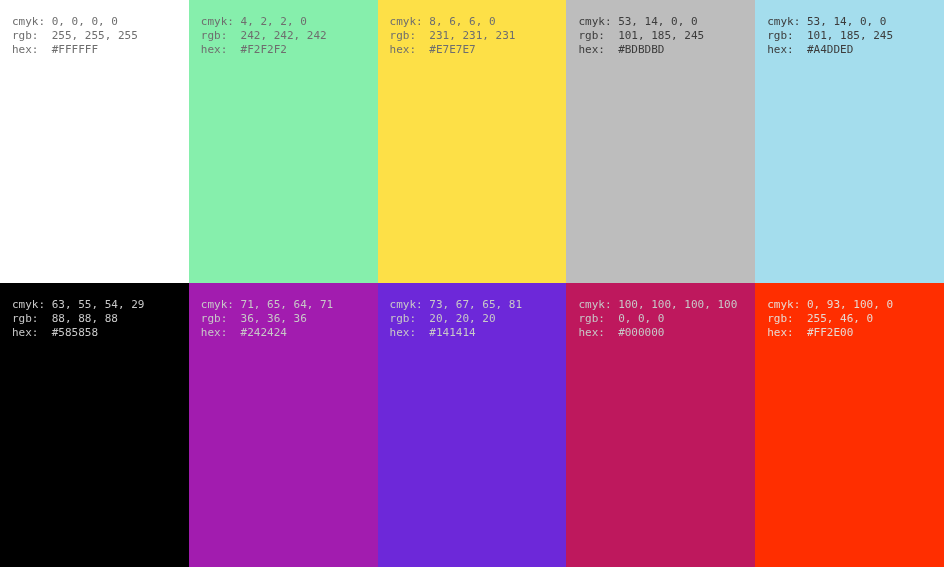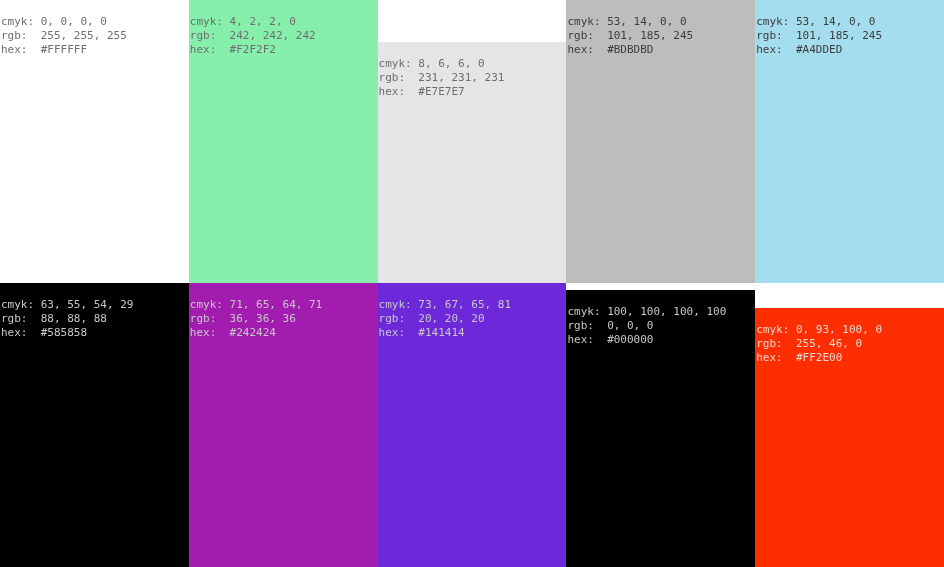--- a/index.html
+++ b/index.html
@@ -21,21 +21,21 @@
     width: 944px;
     height: 567px;
   }
   .swatch-cell {
     position: relative;
     overflow: hidden;
     box-sizing: border-box;
   }
   .swatch-info {
     position: absolute;
-    left: 1px;
+    left: 12px;
     top: 15px;
     font-family: "DejaVu Sans Mono", "Liberation Mono", monospace;
     font-size: 11px;
     line-height: 14px;
     white-space: pre;
     letter-spacing: 0px;
   }
   .swatch-line {
     display: block;
     white-space: pre;
@@ -51,37 +51,37 @@
 </head>
 <body>
 
 <div id="swatch-grid">
     <div class="swatch-cell" style="background: rgb(255, 255, 255);">
       <div class="swatch-info" style="color: rgb(110, 110, 110);"><span class="swatch-line"><span class="swatch-label">cmyk:</span><span class="swatch-value">0, 0, 0, 0</span></span><span class="swatch-line"><span class="swatch-label">rgb:</span><span class="swatch-value">255, 255, 255</span></span><span class="swatch-line"><span class="swatch-label">hex:</span><span class="swatch-value">#FFFFFF</span></span></div>
     </div>
     <div class="swatch-cell" style="background: #86efac;">
       <div class="swatch-info" style="color: rgb(110, 110, 110);"><span class="swatch-line"><span class="swatch-label">cmyk:</span><span class="swatch-value">4, 2, 2, 0</span></span><span class="swatch-line"><span class="swatch-label">rgb:</span><span class="swatch-value">242, 242, 242</span></span><span class="swatch-line"><span class="swatch-label">hex:</span><span class="swatch-value">#F2F2F2</span></span></div>
     </div>
-    <div class="swatch-cell" style="background: #e5e5e5; margin-top: 42px;">
+    <div class="swatch-cell" style="background: #fde047;">
       <div class="swatch-info" style="color: rgb(110, 110, 110);"><span class="swatch-line"><span class="swatch-label">cmyk:</span><span class="swatch-value">8, 6, 6, 0</span></span><span class="swatch-line"><span class="swatch-label">rgb:</span><span class="swatch-value">231, 231, 231</span></span><span class="swatch-line"><span class="swatch-label">hex:</span><span class="swatch-value">#E7E7E7</span></span></div>
     </div>
     <div class="swatch-cell" style="background: rgb(189, 189, 189);">
       <div class="swatch-info" style="color: rgb(60, 60, 60);"><span class="swatch-line"><span class="swatch-label">cmyk:</span><span class="swatch-value">53, 14, 0, 0</span></span><span class="swatch-line"><span class="swatch-label">rgb:</span><span class="swatch-value">101, 185, 245</span></span><span class="swatch-line"><span class="swatch-label">hex:</span><span class="swatch-value">#BDBDBD</span></span></div>
     </div>
     <div class="swatch-cell" style="background: rgb(164, 221, 237);">
       <div class="swatch-info" style="color: rgb(60, 60, 60);"><span class="swatch-line"><span class="swatch-label">cmyk:</span><span class="swatch-value">53, 14, 0, 0</span></span><span class="swatch-line"><span class="swatch-label">rgb:</span><span class="swatch-value">101, 185, 245</span></span><span class="swatch-line"><span class="swatch-label">hex:</span><span class="swatch-value">#A4DDED</span></span></div>
     </div>
     <div class="swatch-cell" style="background: #000000;">
       <div class="swatch-info" style="color: rgb(200, 200, 200);"><span class="swatch-line"><span class="swatch-label">cmyk:</span><span class="swatch-value">63, 55, 54, 29</span></span><span class="swatch-line"><span class="swatch-label">rgb:</span><span class="swatch-value">88, 88, 88</span></span><span class="swatch-line"><span class="swatch-label">hex:</span><span class="swatch-value">#585858</span></span></div>
     </div>
     <div class="swatch-cell" style="background: #a21caf;">
       <div class="swatch-info" style="color: rgb(200, 200, 200);"><span class="swatch-line"><span class="swatch-label">cmyk:</span><span class="swatch-value">71, 65, 64, 71</span></span><span class="swatch-line"><span class="swatch-label">rgb:</span><span class="swatch-value">36, 36, 36</span></span><span class="swatch-line"><span class="swatch-label">hex:</span><span class="swatch-value">#242424</span></span></div>
     </div>
     <div class="swatch-cell" style="background: #6d28d9;">
       <div class="swatch-info" style="color: rgb(200, 200, 200);"><span class="swatch-line"><span class="swatch-label">cmyk:</span><span class="swatch-value">73, 67, 65, 81</span></span><span class="swatch-line"><span class="swatch-label">rgb:</span><span class="swatch-value">20, 20, 20</span></span><span class="swatch-line"><span class="swatch-label">hex:</span><span class="swatch-value">#141414</span></span></div>
     </div>
-    <div class="swatch-cell" style="background: #000000; margin-top: 7px;">
+    <div class="swatch-cell" style="background: #be185d;">
       <div class="swatch-info" style="color: rgb(200, 200, 200);"><span class="swatch-line"><span class="swatch-label">cmyk:</span><span class="swatch-value">100, 100, 100, 100</span></span><span class="swatch-line"><span class="swatch-label">rgb:</span><span class="swatch-value">0, 0, 0</span></span><span class="swatch-line"><span class="swatch-label">hex:</span><span class="swatch-value">#000000</span></span></div>
     </div>
-    <div class="swatch-cell" style="background: rgb(255, 46, 0); margin-top: 25px;">
+    <div class="swatch-cell" style="background: rgb(255, 46, 0);">
       <div class="swatch-info" style="color: rgb(232, 216, 208);"><span class="swatch-line"><span class="swatch-label">cmyk:</span><span class="swatch-value">0, 93, 100, 0</span></span><span class="swatch-line"><span class="swatch-label">rgb:</span><span class="swatch-value">255, 46, 0</span></span><span class="swatch-line"><span class="swatch-label">hex:</span><span class="swatch-value">#FF2E00</span></span></div>
     </div>
   </div>
 
 </body></html>

